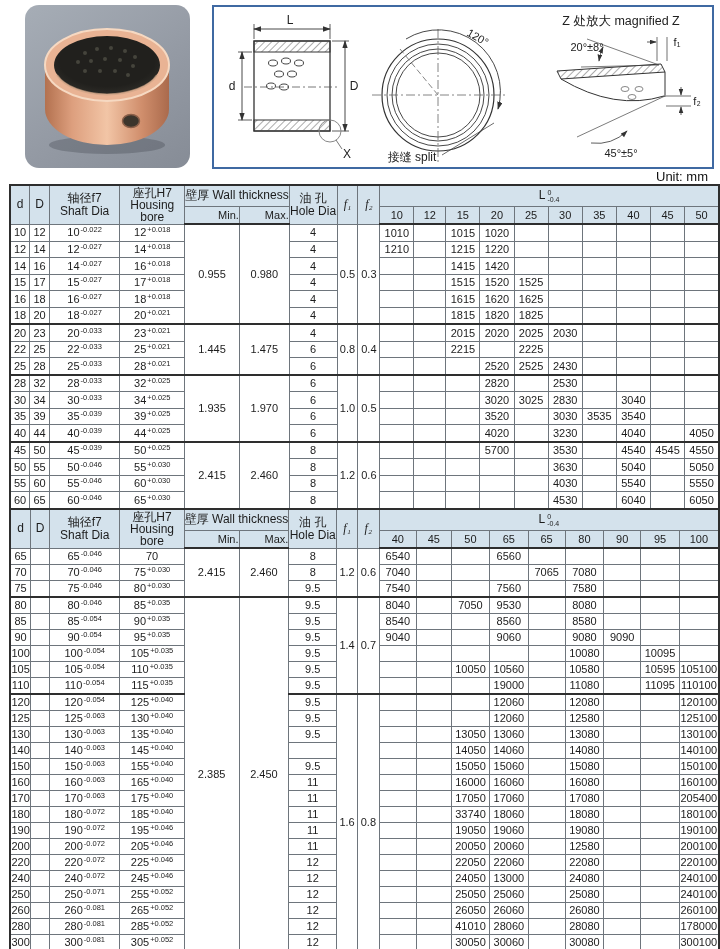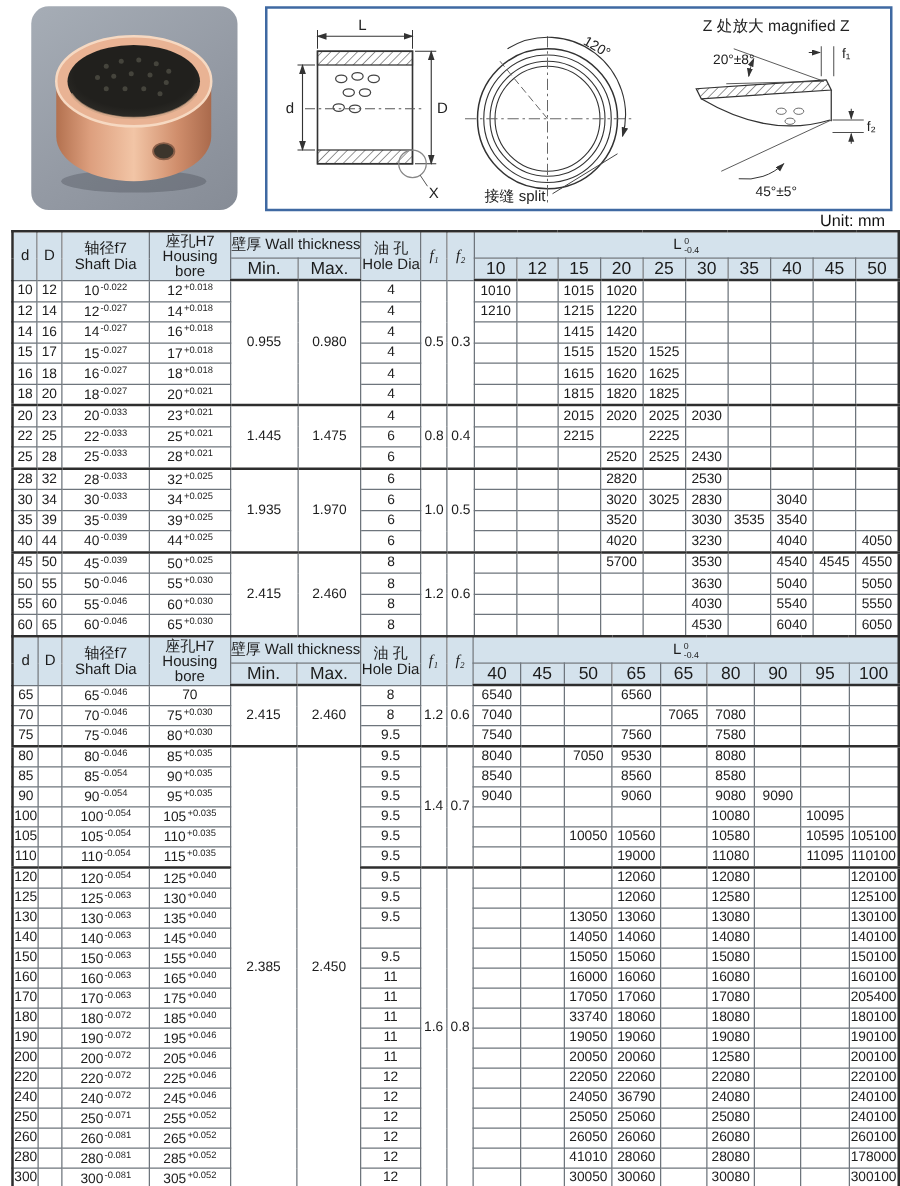--- a/index.html
+++ b/index.html
@@ -17,26 +17,26 @@
   .unit{position:absolute;top:169px;right:12px;font-size:13px;color:#111;}
   
   .tmount{position:absolute;left:9px;}
   .t1m{top:184px;}
   .t2m{top:508px;}
   table.spec{border-collapse:collapse;table-layout:fixed;border:2px solid #2e2e2e;background:#fff;}
   table.spec th,table.spec td{border:1px solid #6e757c;text-align:center;padding:0;
       font-size:11px;line-height:1.1;white-space:nowrap;overflow:hidden;color:#1c1c1c;}
   table.spec thead th{background:#d4e2ec;font-weight:normal;}
   table.spec thead tr:first-child th{height:20px;font-size:12px;}
-  table.spec thead tr:last-child th{height:16px;font-size:14px;}
+  table.spec thead tr:last-child th{height:16px;font-size:11px;}
   table.spec thead tr:last-child th{border-bottom:2px solid #2e2e2e;}
   .t1 tbody td{height:15.5px;}
   .t2 tbody td{height:15px;}
   table.spec sup{font-size:7.5px;vertical-align:4px;margin-left:1px;}
-  table.spec .small{font-size:10px;}
+  table.spec .small{font-size:10px;text-align:right;}
   table.spec .wrap{white-space:normal;font-size:11px;line-height:1.0;}
   table.spec .fhead{font-style:italic;font-family:"Liberation Serif",serif;font-size:12px;}
   tr.gtop td{border-top:2px solid #2e2e2e;}
   .stk{display:inline-block;vertical-align:-3px;margin-left:2px;font-size:7px;line-height:1;text-align:left;}
   .stk span{display:block;}
   svg text{font-family:"Liberation Sans",sans-serif;fill:#222;}
 </style>
 </head>
 <body>
 
@@ -921,21 +921,21 @@
           </tr>
           <tr>
             <td>240</td>
             <td></td>
             <td>240<sup>-0.072</sup></td>
             <td>245<sup>+0.046</sup></td>
             <td>12</td>
             <td></td>
             <td></td>
             <td>24050</td>
-            <td>36790</td>
+            <td>13000</td>
             <td></td>
             <td>24080</td>
             <td></td>
             <td></td>
             <td>240100</td>
           </tr>
           <tr>
             <td>250</td>
             <td></td>
             <td>250<sup>-0.071</sup></td>

